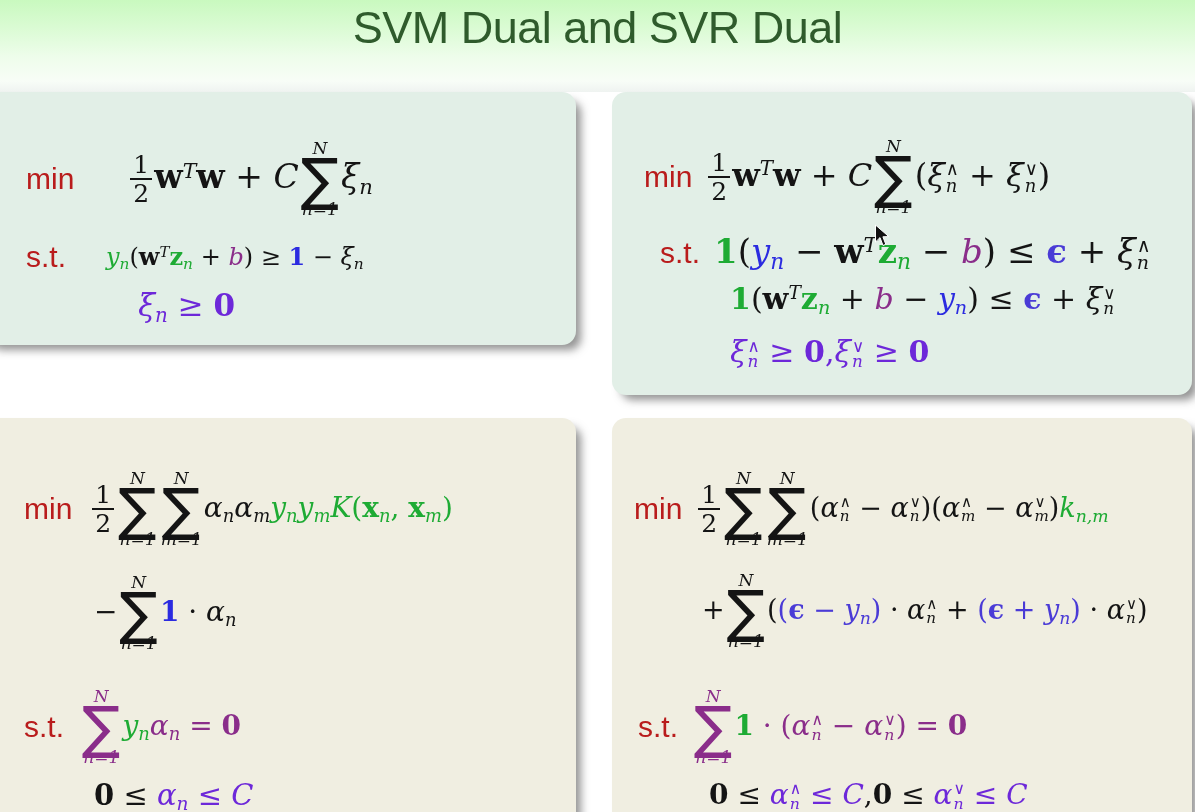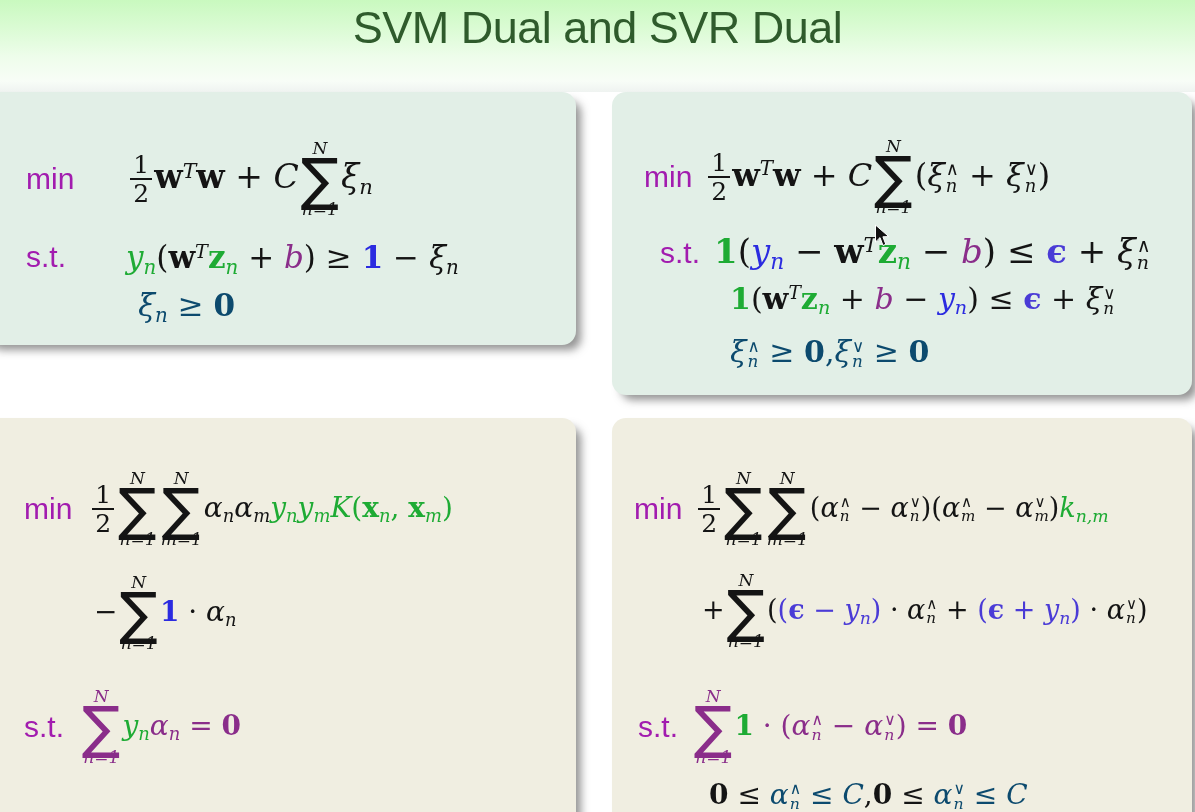--- a/index.html
+++ b/index.html
@@ -59,33 +59,33 @@
   }
   .eq-row {
     position: absolute;
     display: flex;
     align-items: center;
     white-space: nowrap;
   }
   .kw {
     font-family: "Liberation Sans", sans-serif;
     font-size: 30px;
-    color: #a21caf;
+    color: #b91c1c;
     font-weight: 400;
   }
 
   .it { font-style: italic; }
   .bf { font-weight: bold; font-style: normal; }
 
   
   .c-green  { color: #1eab34; }
   .c-blue   { color: #2b2be0; }
   .c-violet { color: #4a3bd6; }
   .c-purple { color: #8a2d8a; }
-  .c-red    { color: #0c4a6e; text-align: center; }
+  .c-red    { color: #6d28d9; text-align: center; }
   .c-black  { color: #141414; }
 
   
   .frac {
     display: inline-flex;
     flex-direction: column;
     align-items: center;
     justify-content: center;
     vertical-align: middle;
     font-size: 25px;
@@ -169,21 +169,21 @@
         </span><span class="bf">w</span><sup>T</sup><span class="bf">w</span>&nbsp;+&nbsp;<span class="it">C</span><span class="bigsum">
           <span class="lim">N</span>
           <span class="sig">∑</span>
           <span class="lim">n=1</span>
         </span><span class="it">ξ</span><sub>n</sub>
     </span>
   </div>
 
   <div class="eq-row" style="left:44px; top:148px;">
     <span class="kw">s.t.</span>
-    <span class="math" style="font-size:31px; margin-left:60px;">
+    <span class="math" style="font-size:24px; margin-left:40px;">
       <span class="it c-green">y</span><sub class="c-green">n</sub><span class="c-black">(</span><span class="bf c-black">w</span><sup class="c-black">T</sup><span class="bf c-green">z</span><sub class="c-green">n</sub><span class="c-black">&nbsp;+&nbsp;</span><span class="it c-purple">b</span><span class="c-black">)&nbsp;≥&nbsp;</span><span class="c-blue" style="font-weight:bold;">1</span><span class="c-black">&nbsp;−&nbsp;</span><span class="it c-black">ξ</span><sub class="c-black">n</sub>
     </span>
   </div>
 
   <div class="eq-row" style="left:156px; top:198px;">
     <span class="math c-red" style="font-size:31px;">
       <span class="it">ξ</span><sub>n</sub>&nbsp;≥&nbsp;<span style="font-weight:bold;">0</span>
     </span>
   </div>
 </div>
@@ -276,20 +276,25 @@
     <span class="kw">s.t.</span>
     <span class="math c-purple" style="font-size:28px; margin-left:16px;">
       <span class="bigsum">
           <span class="lim">N</span>
           <span class="sig">∑</span>
           <span class="lim">n=1</span>
         </span><span class="it c-green">y</span><sub class="c-green">n</sub><span class="it">α</span><sub>n</sub>&nbsp;=&nbsp;<span style="font-weight:bold;">0</span>
     </span>
   </div>
 
+  <div class="eq-row" style="left:112px; top:363px;">
+    <span class="math" style="font-size:29px;">
+      <span class="c-black" style="font-weight:bold;">0</span><span class="c-black">&nbsp;≤&nbsp;</span><span class="it c-red">α</span><sub class="c-red">n</sub><span class="c-red">&nbsp;≤&nbsp;</span><span class="it c-red">C</span>
+    </span>
+  </div>
 </div>
 
 <div class="panel panel-cream" id="box-svr-dual">
 
   <div class="eq-row" style="left:22px; top:52px;">
     <span class="kw">min</span>
     <span class="math" style="font-size:27px; margin-left:14px;">
       <span class="frac">
           <span class="num">1</span>
           <span class="den">2</span>

